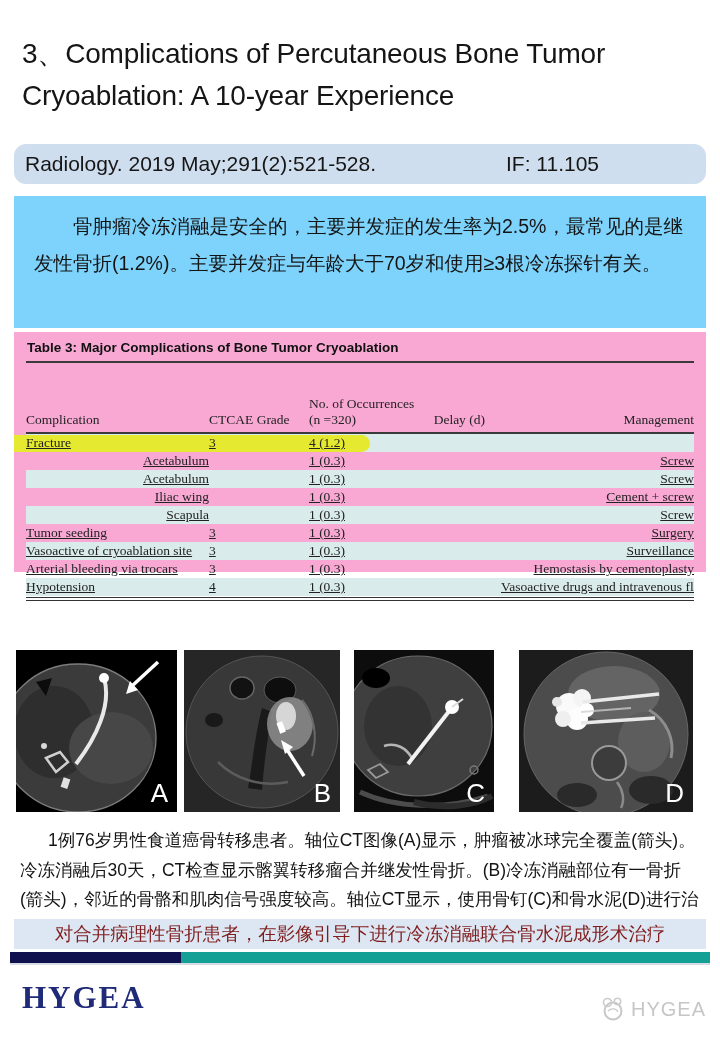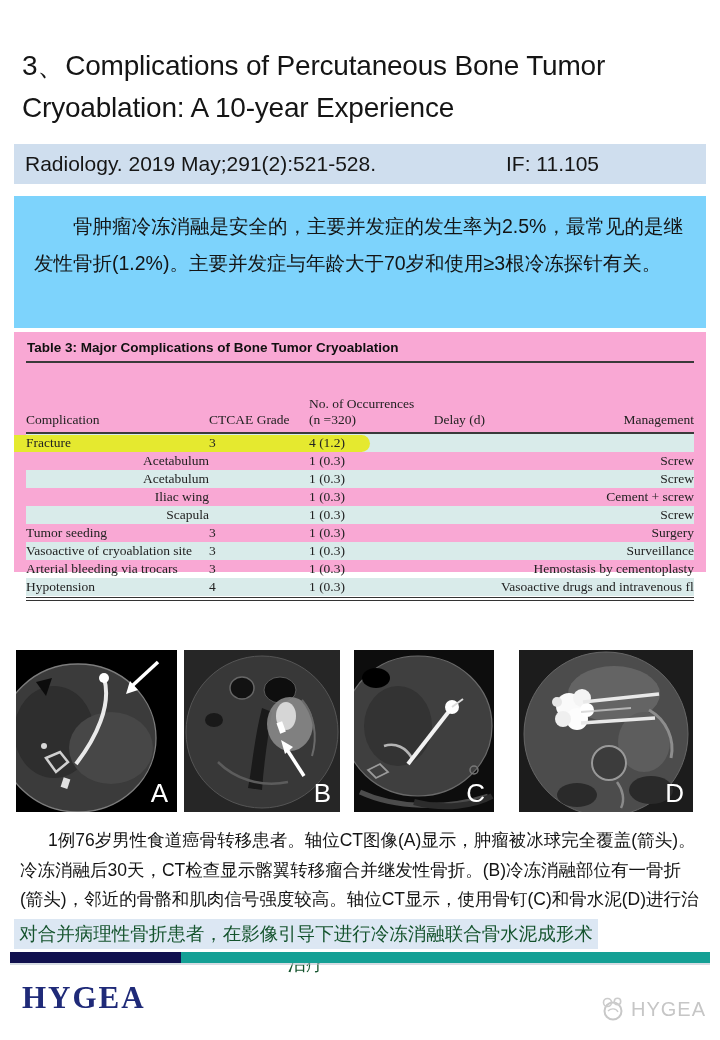--- a/index.html
+++ b/index.html
@@ -1,22 +1,22 @@
 <!DOCTYPE html>
 <html><head>
 <meta charset="utf-8">
 <style>
   html,body{margin:0;padding:0;background:#ffffff;}
   .slide{position:relative;width:720px;height:1040px;background:#ffffff;overflow:hidden;
          font-family:"Liberation Sans",sans-serif;color:#161616;}
 
-  .title{position:absolute;left:22px;top:26px;width:682px;font-size:28px;line-height:1.5;
+  .title{position:absolute;left:22px;top:14px;width:682px;font-size:28px;line-height:1.5;
          color:#151515;font-weight:400;letter-spacing:-0.2px;}
 
-  .citation{position:absolute;left:14px;top:144px;width:692px;height:40px;background:#cfdeee;}
+  .citation{position:absolute;left:14px;top:144px;width:692px;height:40px;background:#cfdeee;border-radius:12px;}
   .citation .ref{position:absolute;left:11px;top:50%;transform:translateY(-50%);font-size:21px;}
   .citation .if{position:absolute;left:492px;top:50%;transform:translateY(-50%);font-size:21px;}
 
   .summary{position:absolute;left:14px;top:196px;width:692px;height:132px;background:#7dd3fc;
            box-sizing:border-box;padding:12px 18px 0 20px;font-size:19.5px;line-height:37px;
            text-indent:2em;color:#141414;}
 
   .table-block{position:absolute;left:14px;top:332px;width:692px;height:240px;background:#f9a8d4;
                box-sizing:border-box;padding:5px 12px 0 12px;font-family:"Liberation Serif",serif;color:#222;}
   .t-title{font-family:"Liberation Sans",sans-serif;font-weight:700;font-size:13.5px;color:#101010;
@@ -24,21 +24,21 @@
   .t-header{display:flex;align-items:flex-end;padding:4px 0 4px;border-bottom:2px solid #3a3a3a;
             font-size:13.5px;line-height:16px;}
   .cell{overflow:hidden;white-space:nowrap;}
   .c1{width:183px;}
   .c2{width:100px;}
   .c3{width:118px;}
   .c4{width:58px;text-align:right;box-sizing:border-box;margin-top:45px;}
   .c5{flex:1;padding-left:16px;text-align:right;}
   .t-row{display:flex;height:18px;line-height:18px;font-size:13.5px;position:relative;}
   .t-row.shade{background:#d9ebea;}
-  .t-row .cell{position:relative;}
+  .t-row .cell{position:relative;text-decoration:underline;}
   .t-row .c4{padding-right:26px;}
   .t-row .c1.ind{padding-left:12px;box-sizing:border-box;text-align:right;}
   .t-row.hl::before{content:"";position:absolute;left:-12px;top:0.5px;bottom:0.5px;width:356px;
                     background:#e5e92f;border-radius:0 9px 9px 0;}
   .t-rule-double{height:2px;border-top:1.4px solid #333;border-bottom:1.4px solid #333;margin-top:1px;}
 
   .caption1{position:absolute;left:14px;top:578px;width:692px;height:35px;background:#d9e8f6;
             text-align:center;font-size:19.5px;line-height:35px;color:#141414;}
 
   .fig{position:absolute;top:650px;height:162px;}
@@ -46,22 +46,22 @@
   .fig .lbl{position:absolute;right:9px;bottom:3px;color:#ffffff;font-size:26px;
             font-family:"Liberation Sans",sans-serif;}
   .figA{left:16px;width:161px;}
   .figB{left:184px;width:156px;}
   .figC{left:354px;width:140px;}
   .figD{left:519px;width:174px;}
 
   .figcap{position:absolute;left:20px;top:826px;width:682px;margin:0;font-size:17.5px;
           line-height:29.5px;text-indent:1.6em;color:#141414;}
 
-  .conclusion{position:absolute;left:14px;top:919px;width:584px;height:30px;background:#dce7f3;
-              text-align:center;font-size:18.5px;line-height:30px;color:#14532d;}
+  .conclusion{position:absolute;left:14px;top:919px;width:692px;height:30px;background:#dce7f3;
+              text-align:center;font-size:18.5px;line-height:30px;color:#7f1d1d;}
 
   .bar{position:absolute;left:10px;top:952px;width:700px;height:11px;display:flex;
        box-shadow:0 2px 0 rgba(180,192,204,.55);}
   .bar-navy{width:171px;background:#10104e;}
   .bar-teal{flex:1;background:#14a095;}
 
   .logo{position:absolute;left:22px;top:980px;font-family:"Liberation Serif",serif;font-weight:700;
         font-size:31px;color:#1f2a78;letter-spacing:2px;}
 
   .watermark{position:absolute;left:600px;top:996px;display:flex;align-items:center;gap:5px;}

